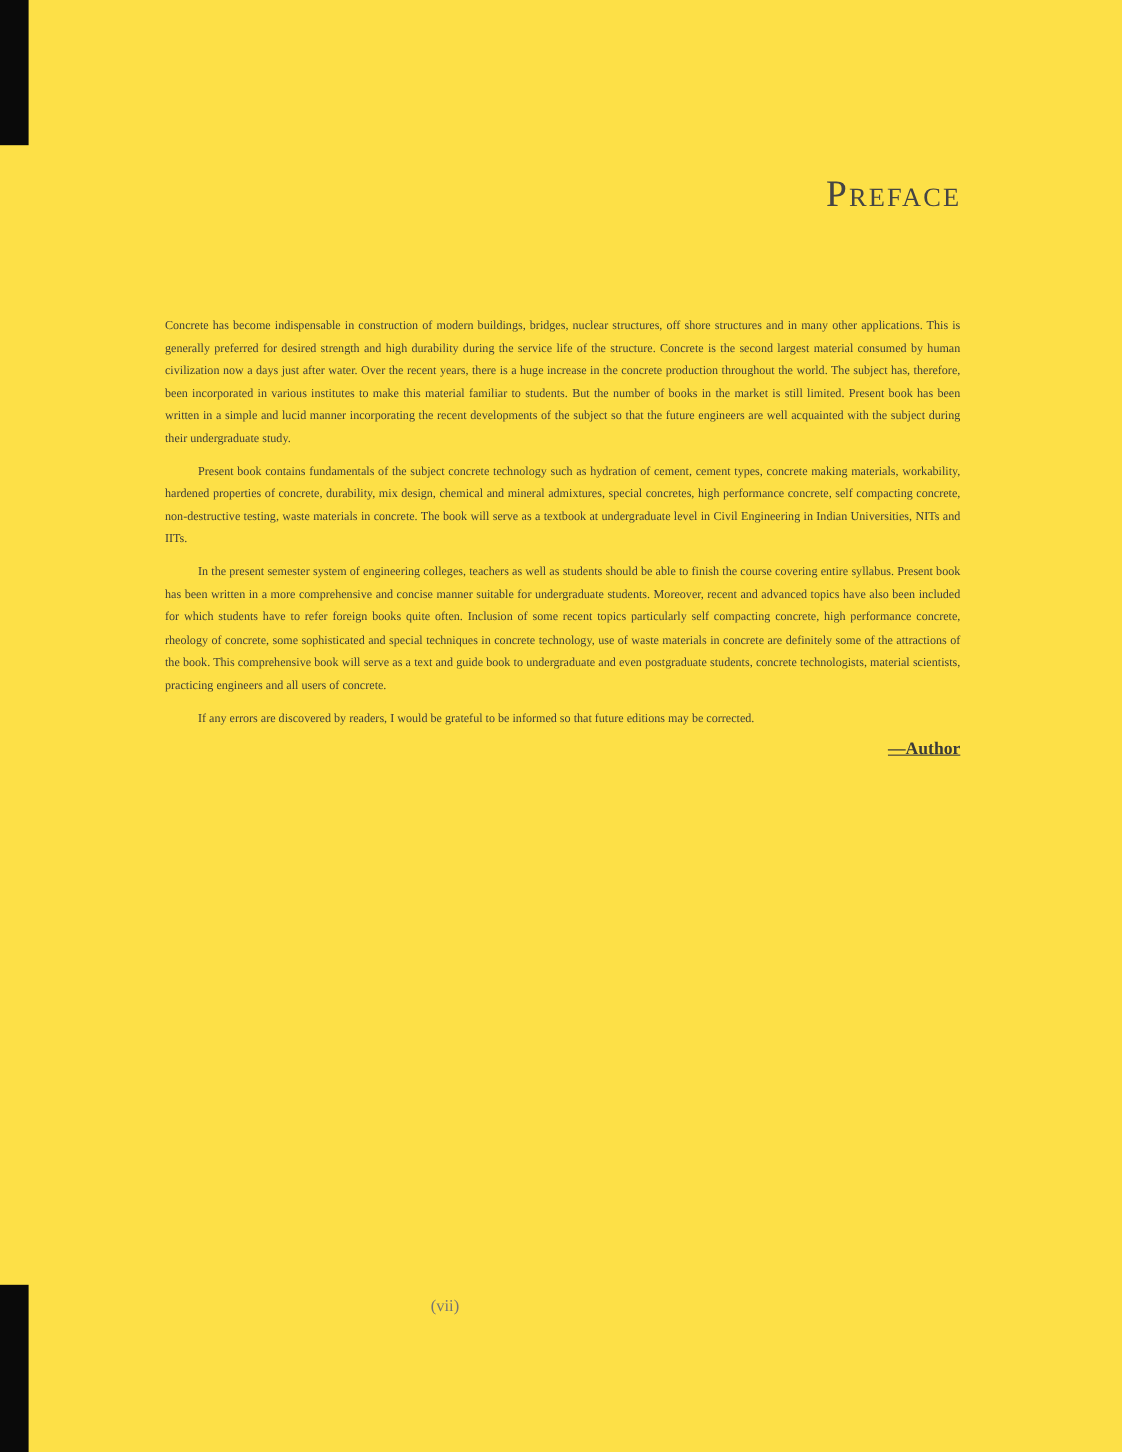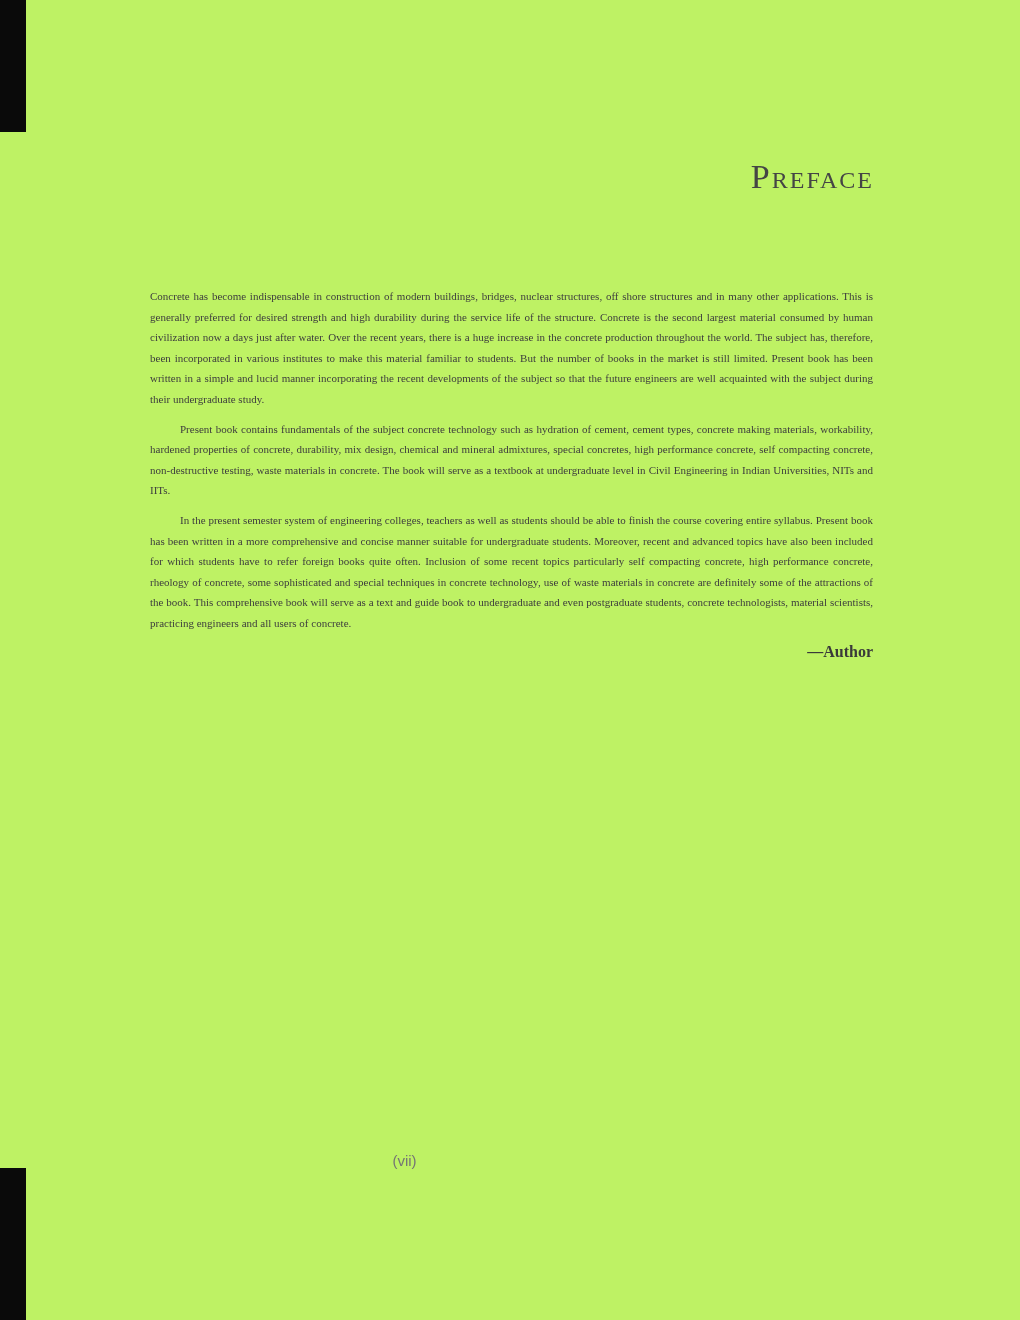--- a/index.html
+++ b/index.html
@@ -4,21 +4,21 @@
 <style>
   html, body {
     margin: 0;
     padding: 0;
     background: #ffffff;
   }
   .page {
     position: relative;
     width: 1020px;
     height: 1320px;
-    background: #bef264;
+    background: #fde047;
     overflow: hidden;
     font-family: "Liberation Serif", "DejaVu Serif", serif;
     color: #3d3d3d;
   }
   .scan-bar {
     position: absolute;
     left: 0;
     width: 26px;
     background: #0a0a0a;
   }
@@ -53,45 +53,47 @@
   }
   .content p.indent {
     text-indent: 30px;
   }
   .signature {
     margin-top: 4px;
     text-align: right;
     font-weight: bold;
     font-size: 16px;
     color: #3a3a3a;
+    text-decoration: underline;
   }
 
   .page-number {
     position: absolute;
-    top: 1152px;
+    top: 1180px;
     left: 0;
     width: 809px;
     text-align: center;
-    font-family: Liberation Sans, sans-serif;
+    font-family: Liberation Serif, serif;
     font-size: 15px;
     color: #757575;
   }
 </style>
 </head>
 <body>
 
 <div class="page">
 
   <div class="scan-bar top"></div>
   <div class="scan-bar bottom"></div>
 
   <div class="title">Preface</div>
 
   <div class="content">
     <p>Concrete has become indispensable in construction of modern buildings, bridges, nuclear structures, off shore structures and in many other applications. This is generally preferred for desired strength and high durability during the service life of the structure. Concrete is the second largest material consumed by human civilization now a days just after water. Over the recent years, there is a huge increase in the concrete production throughout the world. The subject has, therefore, been incorporated in various institutes to make this material familiar to students. But the number of books in the market is still limited. Present book has been written in a simple and lucid manner incorporating the recent developments of the subject so that the future engineers are well acquainted with the subject during their undergraduate study.</p>
     <p class="indent">Present book contains fundamentals of the subject concrete technology such as hydration of cement, cement types, concrete making materials, workability, hardened properties of concrete, durability, mix design, chemical and mineral admixtures, special concretes, high performance concrete, self compacting concrete, non-destructive testing, waste materials in concrete. The book will serve as a textbook at undergraduate level in Civil Engineering in Indian Universities, NITs and IITs.</p>
     <p class="indent">In the present semester system of engineering colleges, teachers as well as students should be able to finish the course covering entire syllabus. Present book has been written in a more comprehensive and concise manner suitable for undergraduate students. Moreover, recent and advanced topics have also been included for which students have to refer foreign books quite often. Inclusion of some recent topics particularly self compacting concrete, high performance concrete, rheology of concrete, some sophisticated and special techniques in concrete technology, use of waste materials in concrete are definitely some of the attractions of the book. This comprehensive book will serve as a text and guide book to undergraduate and even postgraduate students, concrete technologists, material scientists, practicing engineers and all users of concrete.</p>
+    <p class="indent">If any errors are discovered by readers, I would be grateful to be informed so that future editions may be corrected.</p>
     <div class="signature">—Author</div>
   </div>
 
   <div class="page-number">(vii)</div>
 
 </div>
 
 </body></html>

